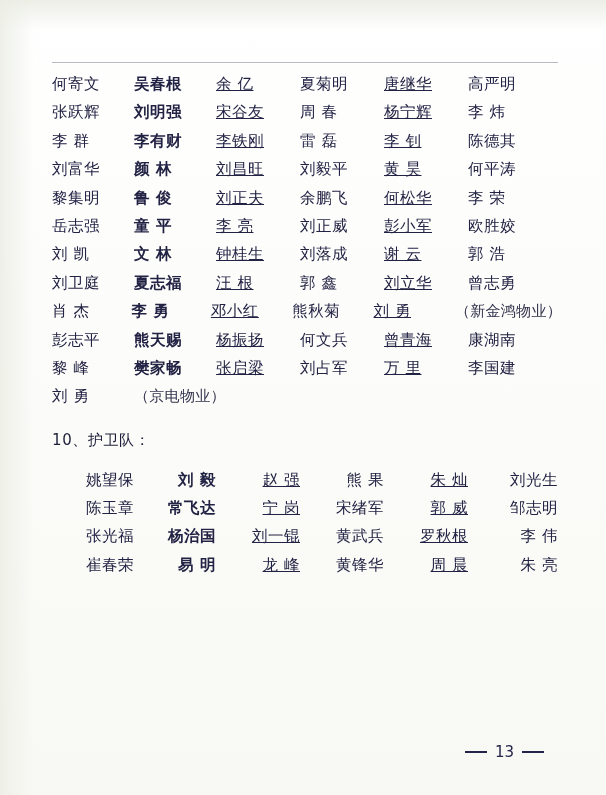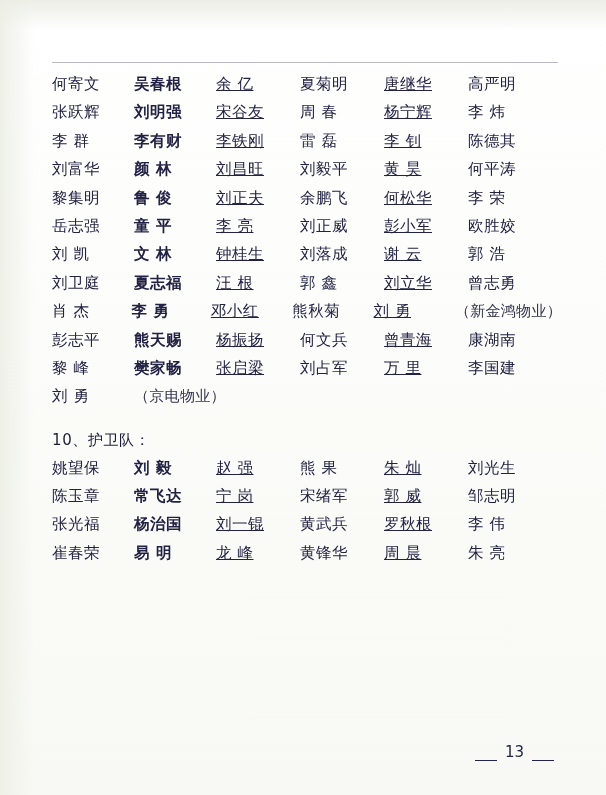--- a/index.html
+++ b/index.html
@@ -99,24 +99,24 @@
     color: #1d1d3a;
   }
   .tail-row {
     display: flex;
     align-items: baseline;
     height: 28.4px;
     white-space: nowrap;
   }
   .footer {
     position: absolute;
-    right: 52px;
+    right: 62px;
     bottom: 34px;
     display: flex;
-    align-items: flex-end;
+    align-items: center;
     gap: 8px;
     font-size: 15px;
     color: #24244a;
   }
   .footer-dash {
     display: inline-block;
     width: 22px;
     height: 1.5px;
     background: #24244a;
   }
@@ -239,21 +239,21 @@
 
       <div class="tail-row">
         <span class="cell c0">刘  勇</span>
         <span class="cell note">（京电物业）</span>
       </div>
 
     </div>
 
     <div class="section-head">10、护卫队：</div>
 
-    <div class="name-block" style="margin-top:8px;">
+    <div class="name-block" style="margin-top:20px;text-align:right;">
 
       <div class="name-row">
         <span class="cell c0">姚望保</span>
         <span class="cell c1">刘  毅</span>
         <span class="cell c2">赵  强</span>
         <span class="cell c3">熊  果</span>
         <span class="cell c4">朱  灿</span>
         <span class="cell c5">刘光生</span>
       </div>
 

